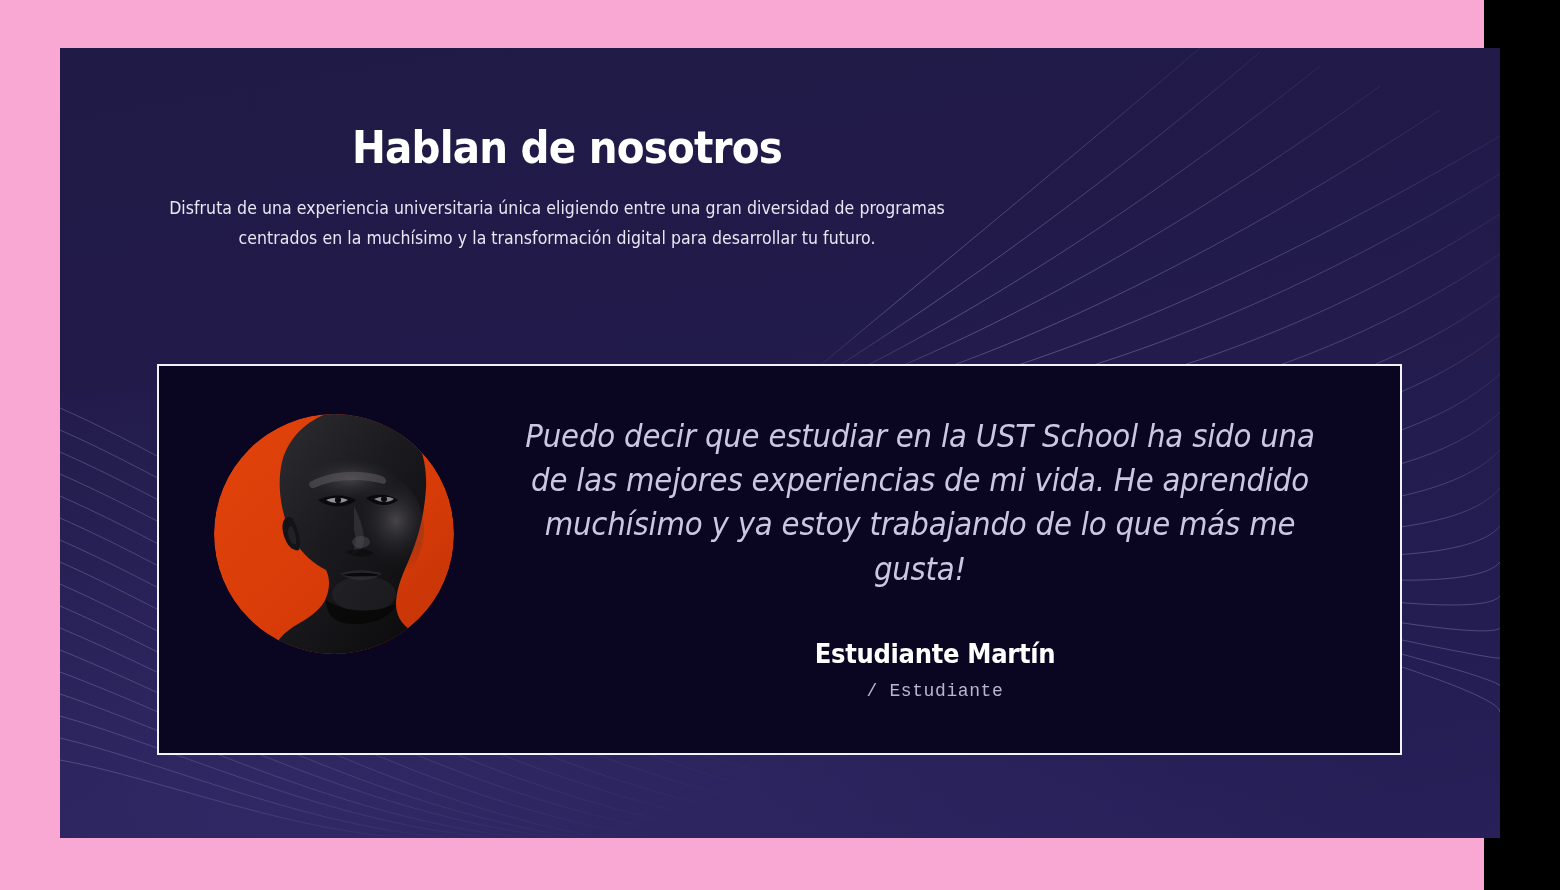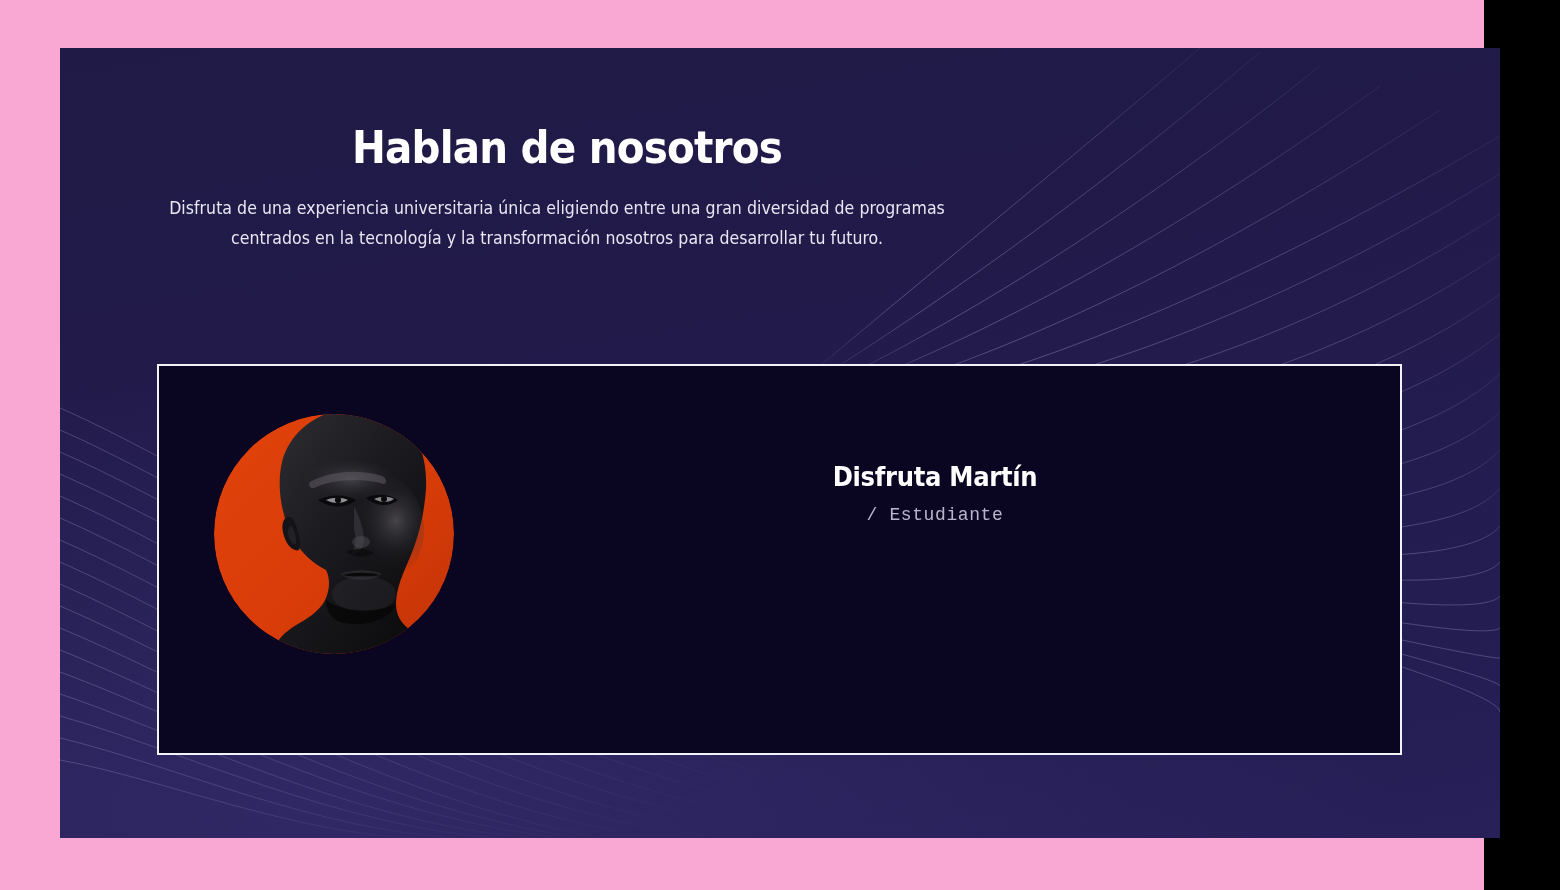--- a/index.html
+++ b/index.html
@@ -212,21 +212,21 @@
         <path d="M0,624 C125,670 300,766 500,790"></path>
         <path d="M0,646 C120,686 290,774 470,790"></path>
         <path d="M0,668 C115,700 280,780 440,790"></path>
         <path d="M0,690 C110,716 260,784 400,790"></path>
         <path d="M0,712 C100,730 240,788 360,790"></path>
       </g>
     </svg>
 
     <div class="header">
       <h1 class="page-title">Hablan de nosotros</h1>
-      <p class="page-subtitle">Disfruta de una experiencia universitaria única eligiendo entre una gran diversidad de programas centrados en la tecnología y la transformación nosotros para desarrollar tu futuro.</p>
+      <p class="page-subtitle">Disfruta de una experiencia universitaria única eligiendo entre una gran diversidad de programas centrados en la muchísimo y la transformación digital para desarrollar tu futuro.</p>
     </div>
 
     <div class="testimonial-card">
 
       <div class="avatar-wrap">
         <svg class="avatar" viewBox="0 0 240 240" aria-hidden="true">
           <defs>
             <clipPath id="avClip">
                 <circle cx="120" cy="120" r="120"></circle>
               </clipPath>
@@ -296,20 +296,21 @@
             <path d="M128,161 C140,158 156,158 166,161 C156,163 140,163 128,161 Z" fill="#090909"></path>
 
             <ellipse cx="150" cy="180" rx="32" ry="18" fill="#3b3940" opacity="0.28"></ellipse>
 
             <path d="M112,186 C128,198 160,200 182,190 C176,206 150,214 126,208 C116,204 112,196 112,186 Z" fill="#050505" opacity="0.75"></path>
           </g>
         </svg>
       </div>
 
       <div class="quote-block">
-        <p class="author-name">Disfruta Martín</p>
+        <p class="quote-text">Puedo decir que estudiar en la UST School ha sido una de las mejores experiencias de mi vida. He aprendido muchísimo y ya estoy trabajando de lo que más me gusta!</p>
+        <p class="author-name">Estudiante Martín</p>
         <p class="author-role">/ Estudiante</p>
       </div>
 
     </div>
 
   </div>
 </div>
 
 </body></html>

